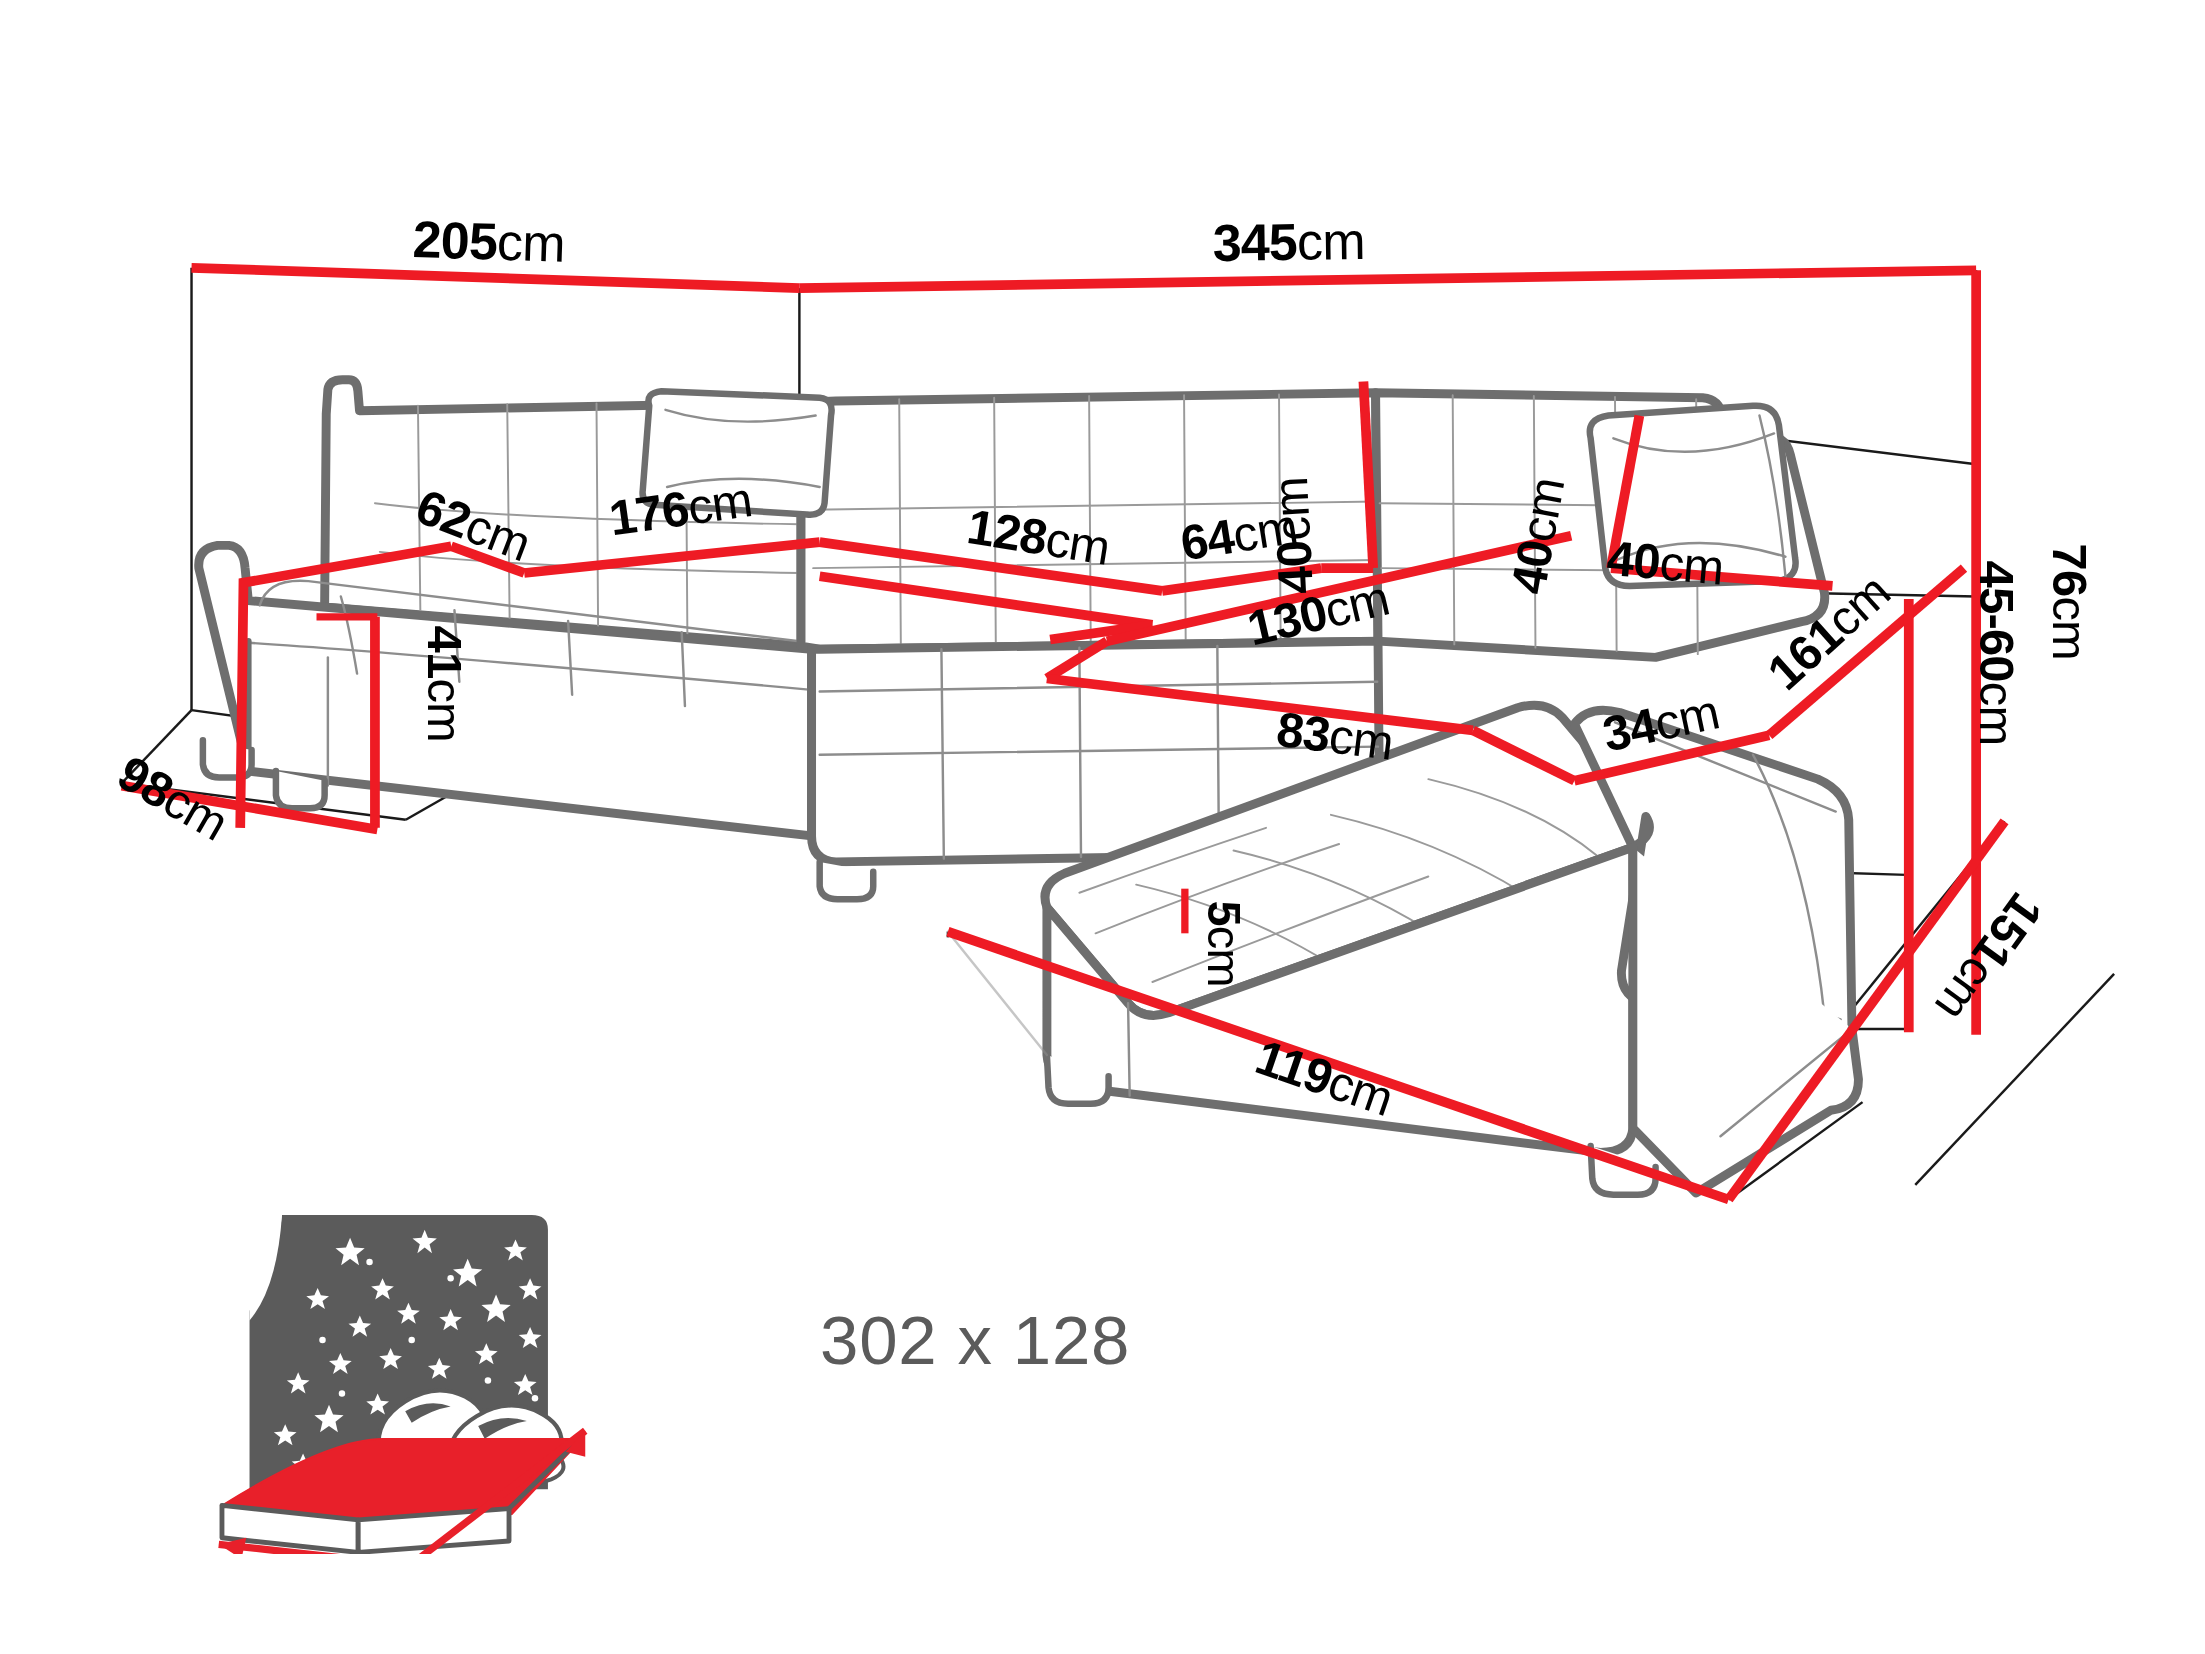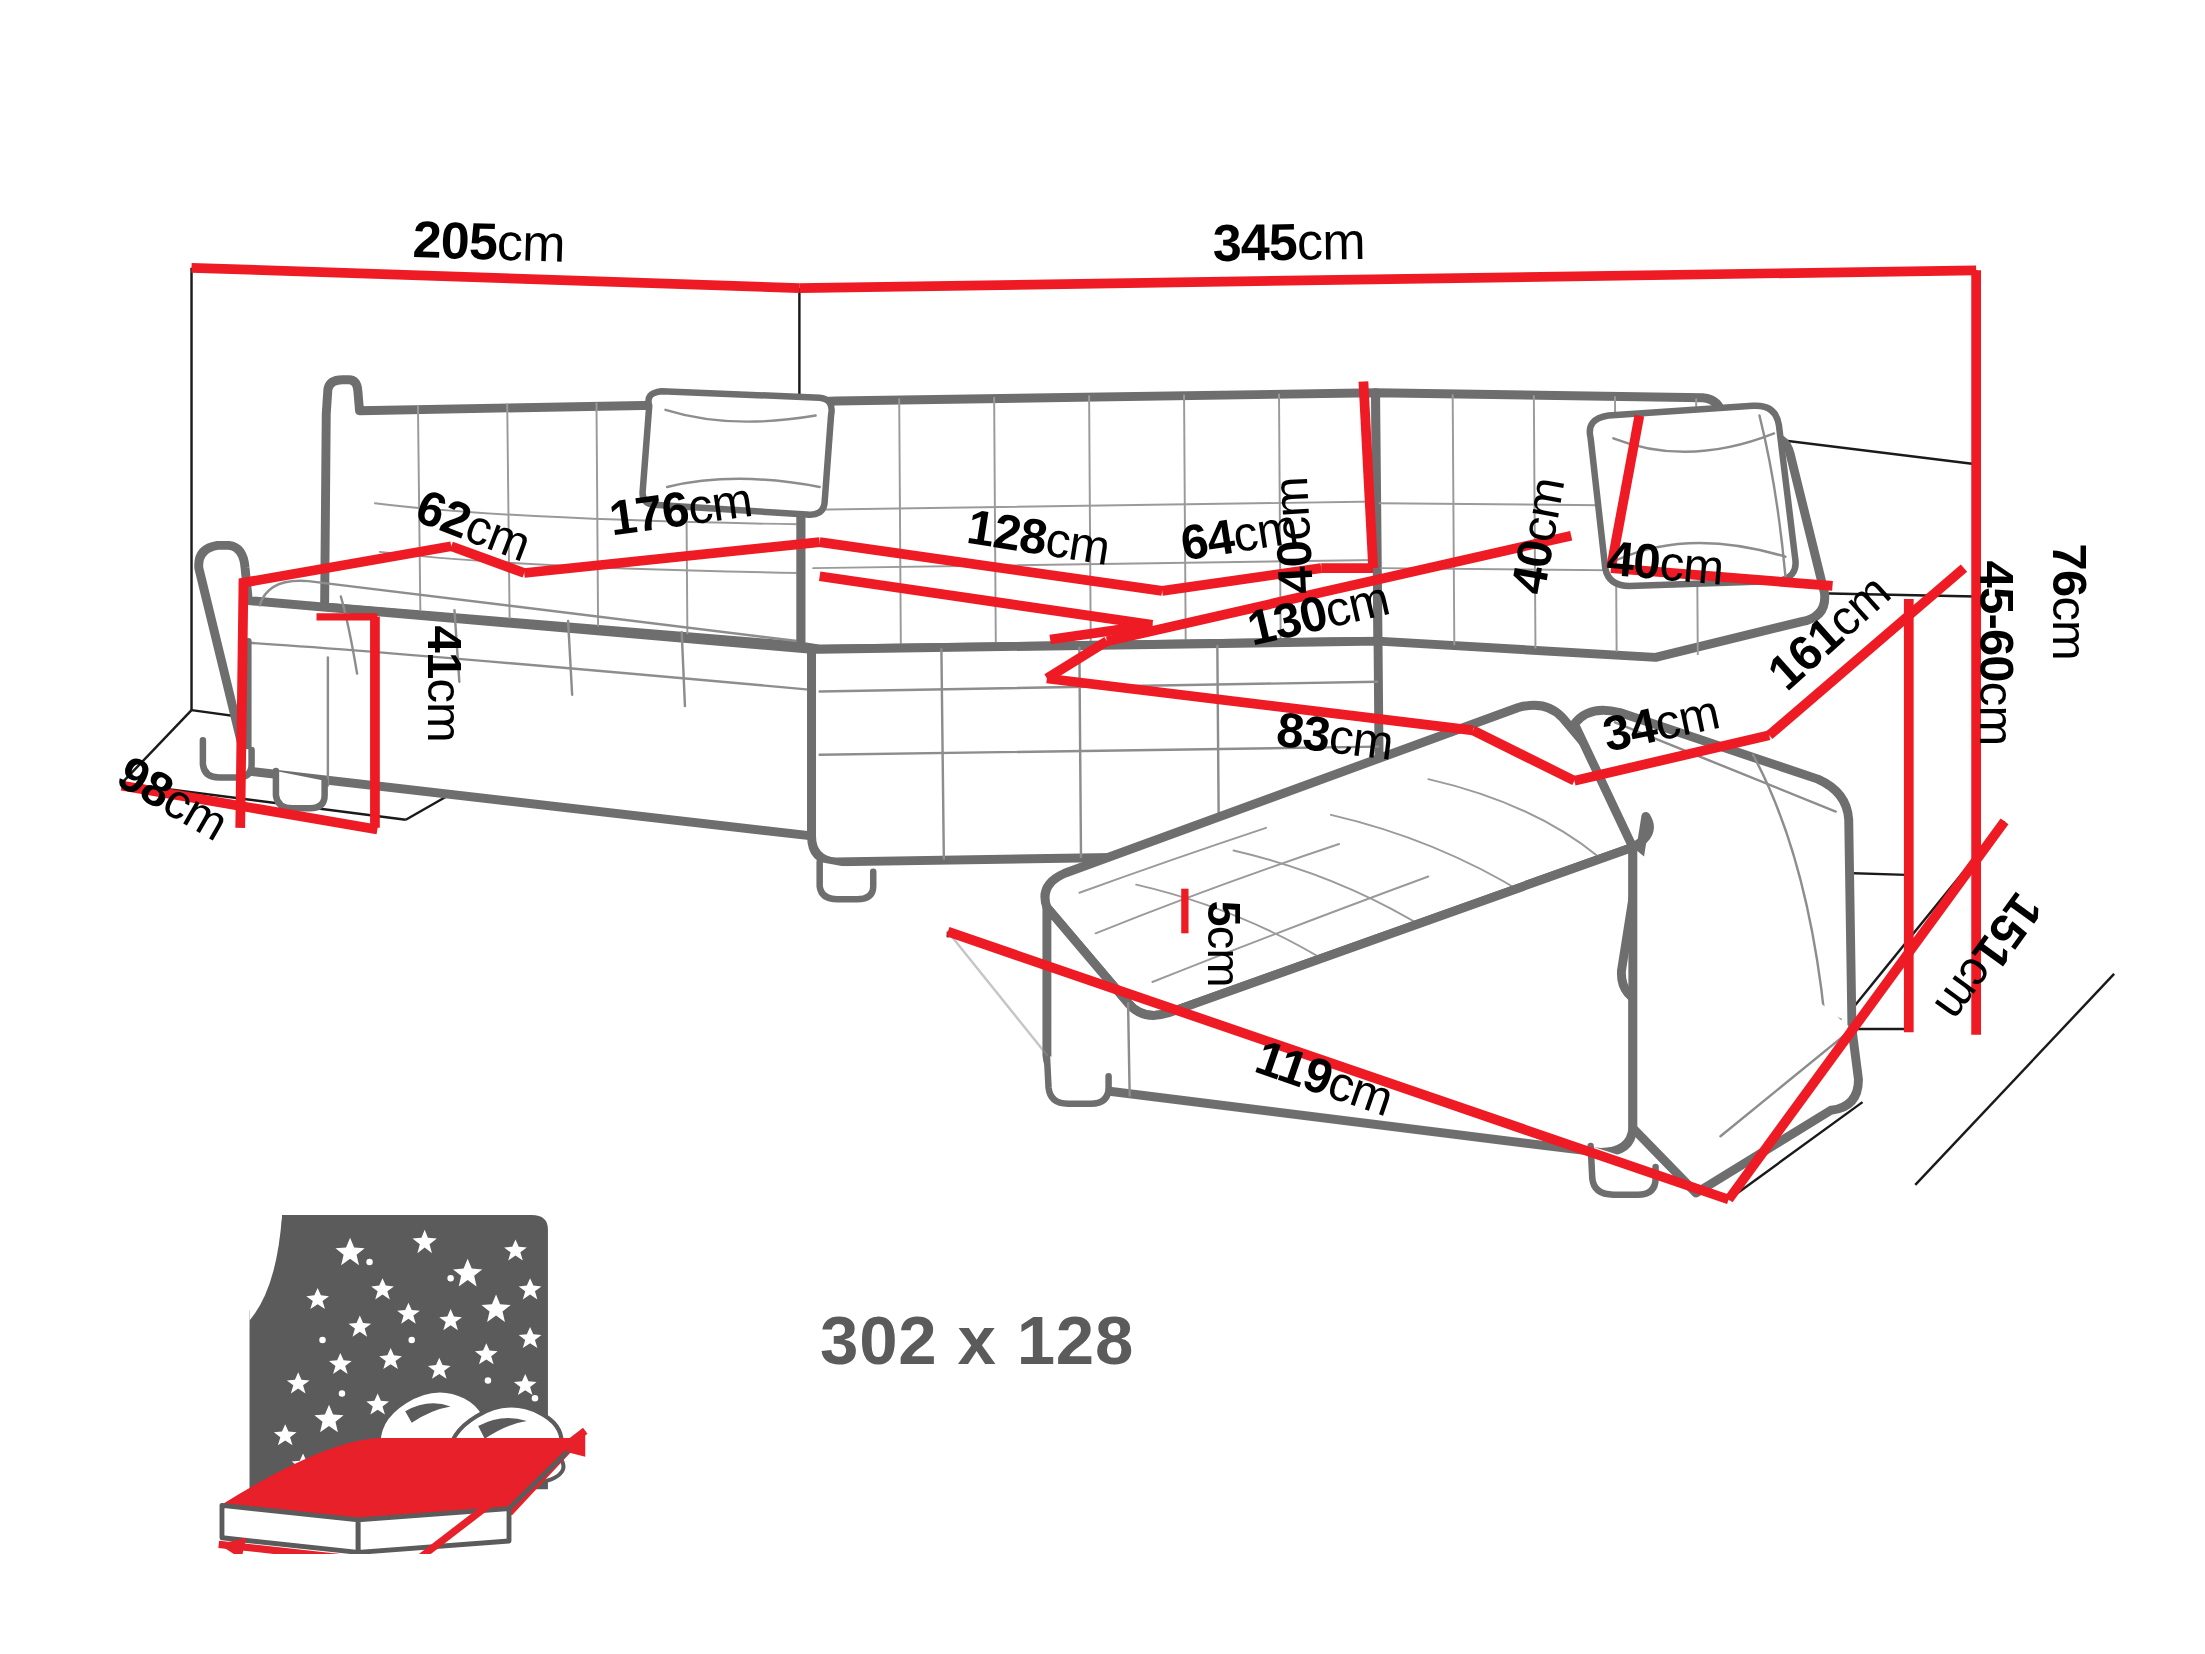--- a/index.html
+++ b/index.html
@@ -24,21 +24,21 @@
   .lbl{position:absolute;white-space:nowrap;color:#000;
        font-family:"Liberation Sans","DejaVu Sans",sans-serif;
        transform-origin:0 50%;line-height:1;}
   .lbl .n{font-weight:bold;letter-spacing:-0.8px;}
   .lbl .u{font-weight:normal;letter-spacing:-0.8px;}
 
   
   #bedwrap{position:absolute;left:207px;top:1181px;width:942px;height:373px;}
   svg#bedsvg{position:absolute;left:0;top:0;width:617px;height:373px;}
   #bedsize{position:absolute;left:613px;top:120px;color:#5b5b5b;
-           font-size:69px;font-weight:bold;letter-spacing:0.8px;
+           font-size:69px;font-weight:normal;letter-spacing:0.8px;
            font-family:"Liberation Sans","DejaVu Sans",sans-serif;}
 </style>
 </head>
 <body>
 
 <div id="stage">
 
 <svg id="art" viewBox="0 0 2717 2038">
 
   <g>

